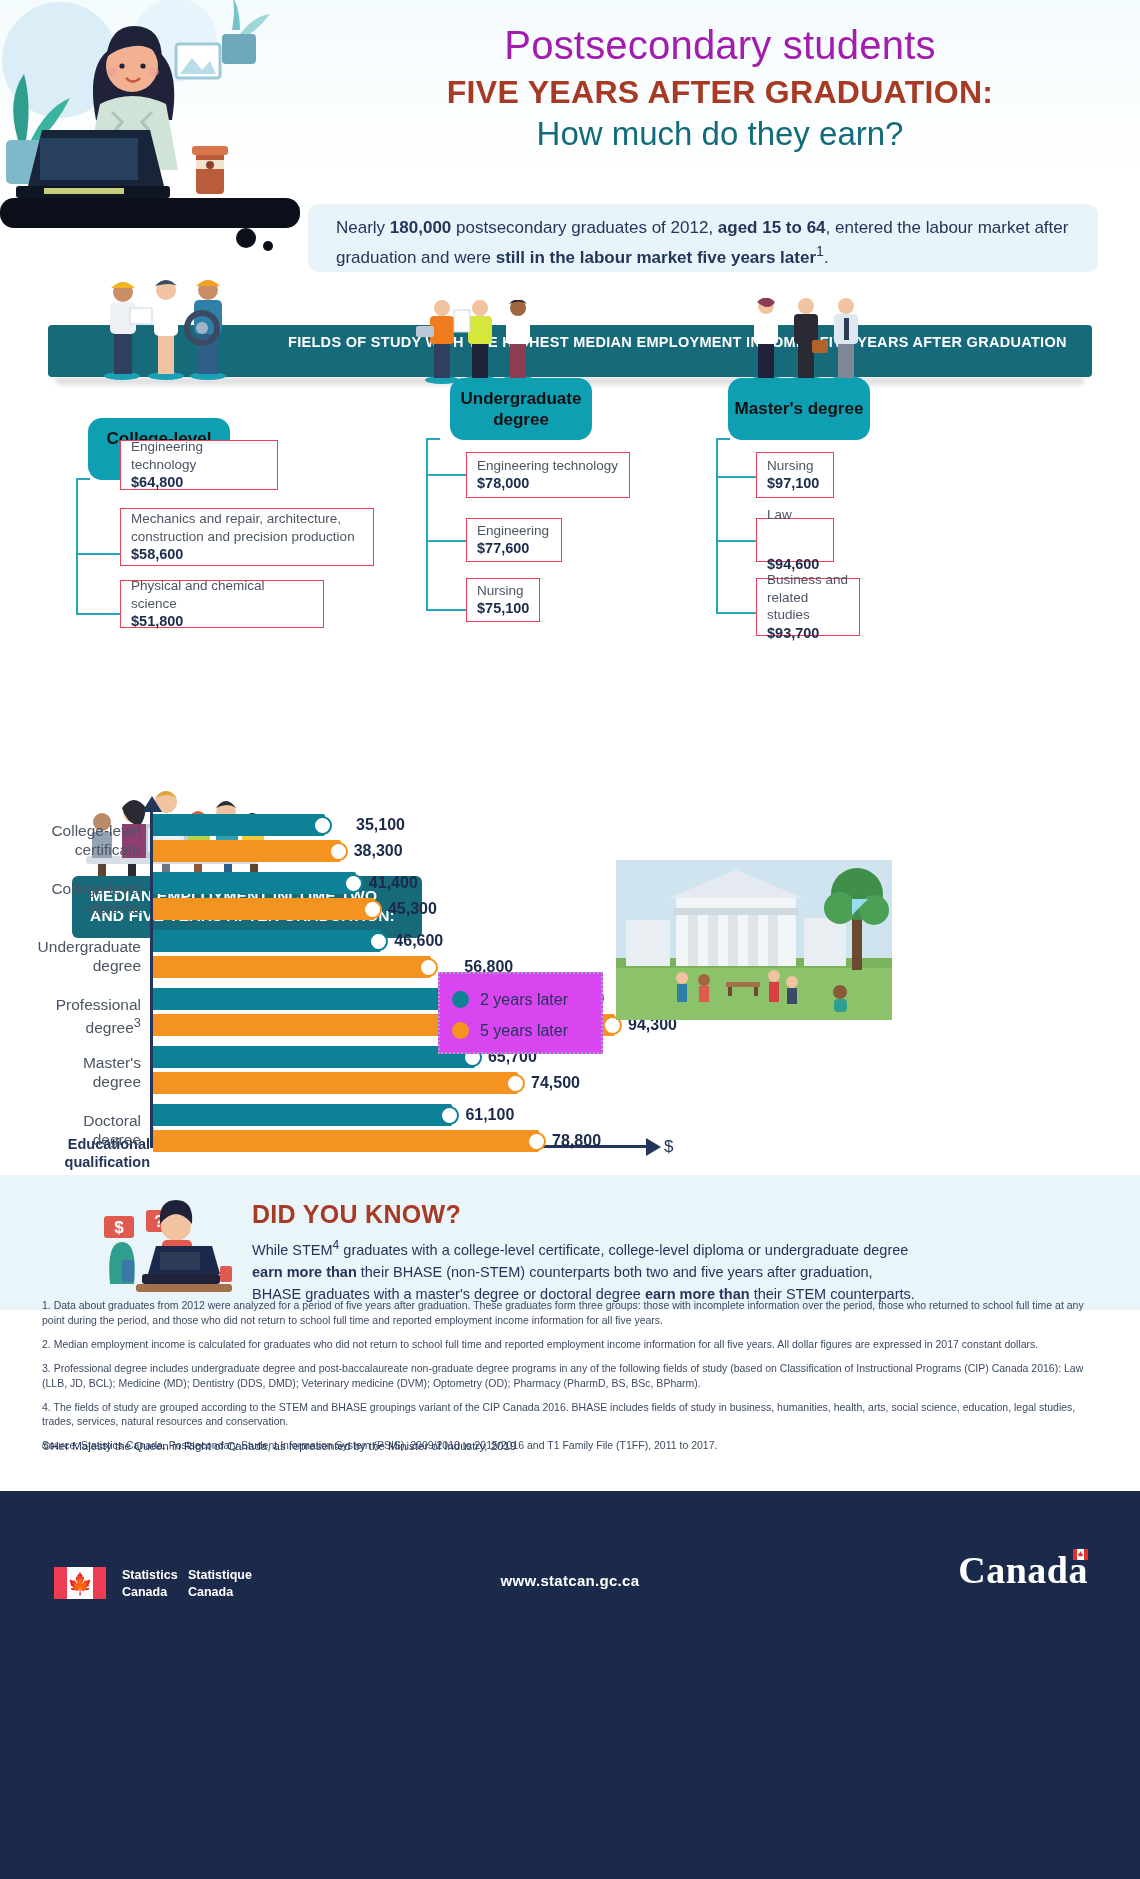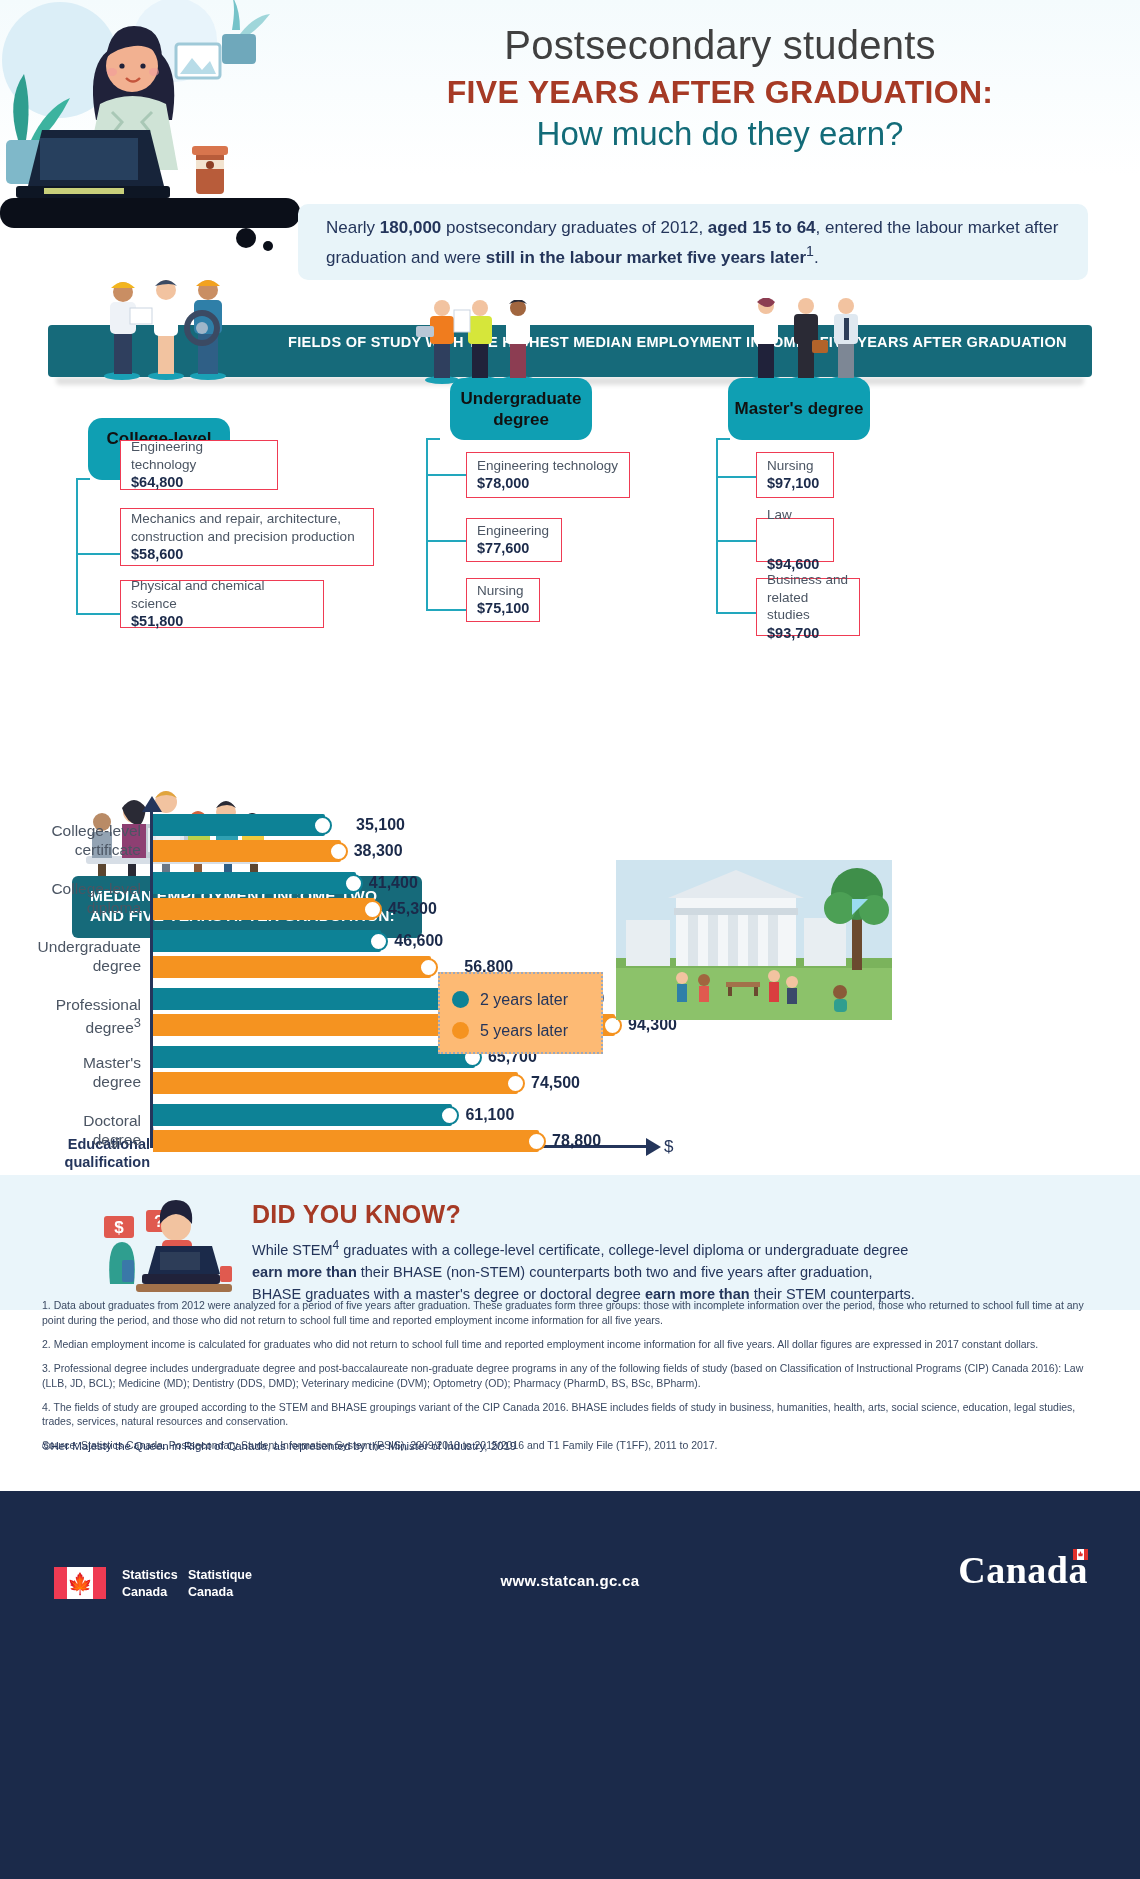--- a/index.html
+++ b/index.html
@@ -17,26 +17,26 @@
   .header-bg {
     position: absolute; left: 0; top: 0; width: 1140px; height: 320px;
     background: linear-gradient(180deg,#f4fbfd 0%, #ffffff 55%);
   }
   .illus-header {
     position: absolute; left: 0; top: 0; width: 330px; height: 300px;
   }
   .title-block {
     position: absolute; left: 330px; top: 22px; width: 780px; text-align: center;
   }
-  .t1 { font-size: 40px; color: #404040; font-weight: 400; letter-spacing: .2px; line-height: 1.15;}
+  .t1 { font-size: 40px; color: #a21caf; font-weight: 400; letter-spacing: .2px; line-height: 1.15;}
   .t2 { font-size: 32px; color: #a63a25; font-weight: 700; letter-spacing: .3px; margin-top: 6px;}
   .t3 { font-size: 33px; color: #126b78; font-weight: 400; margin-top: 4px;}
 
   .intro {
-    position: absolute; left: 298px; top: 204px; width: 790px; height: 76px;
+    position: absolute; left: 308px; top: 204px; width: 790px; height: 68px;
     background: #e8f4f9; border-radius: 10px;
     padding: 12px 22px 12px 28px;
     font-size: 17px; line-height: 1.45; color: #24355b;
   }
   .intro b { font-weight: 700; }
 
   
   .banner {
     position: absolute; left: 48px; top: 325px; width: 1044px; height: 52px;
     background: #166a7a; color: #ffffff; border-radius: 4px;
@@ -102,21 +102,21 @@
   .bar.b5 { background: #f59320; }
   .knob {
     position: absolute; width: 19px; height: 19px; border-radius: 50%;
     background: #fff; border: 2px solid #0d8296;
   }
   .knob.o { border-color: #f59320; }
   .barval { position: absolute; font-size: 16px; font-weight: 700; color: #1b2a4a; }
 
   .legend {
     position: absolute; left: 438px; top: 972px; width: 165px; height: 82px;
-    border: 2px dotted #9aa8bd; background: #fdba74; padding: 10px 12px;
+    border: 2px dotted #9aa8bd; background: #d946ef; padding: 10px 12px;
   }
   .legend-row { display: flex; align-items: center; gap: 11px; height: 31px; }
   .dot { width: 17px; height: 17px; border-radius: 50%; }
   .legend-row span { font-size: 16px; color: #24355b; }
 
   
   .callout {
     position: absolute; left: 632px; top: 803px; width: 250px; height: 96px;
     background: #9adcef; border-radius: 4px; padding: 11px 14px;
     font-size: 15px; line-height: 1.35; color: #1b2a4a;

